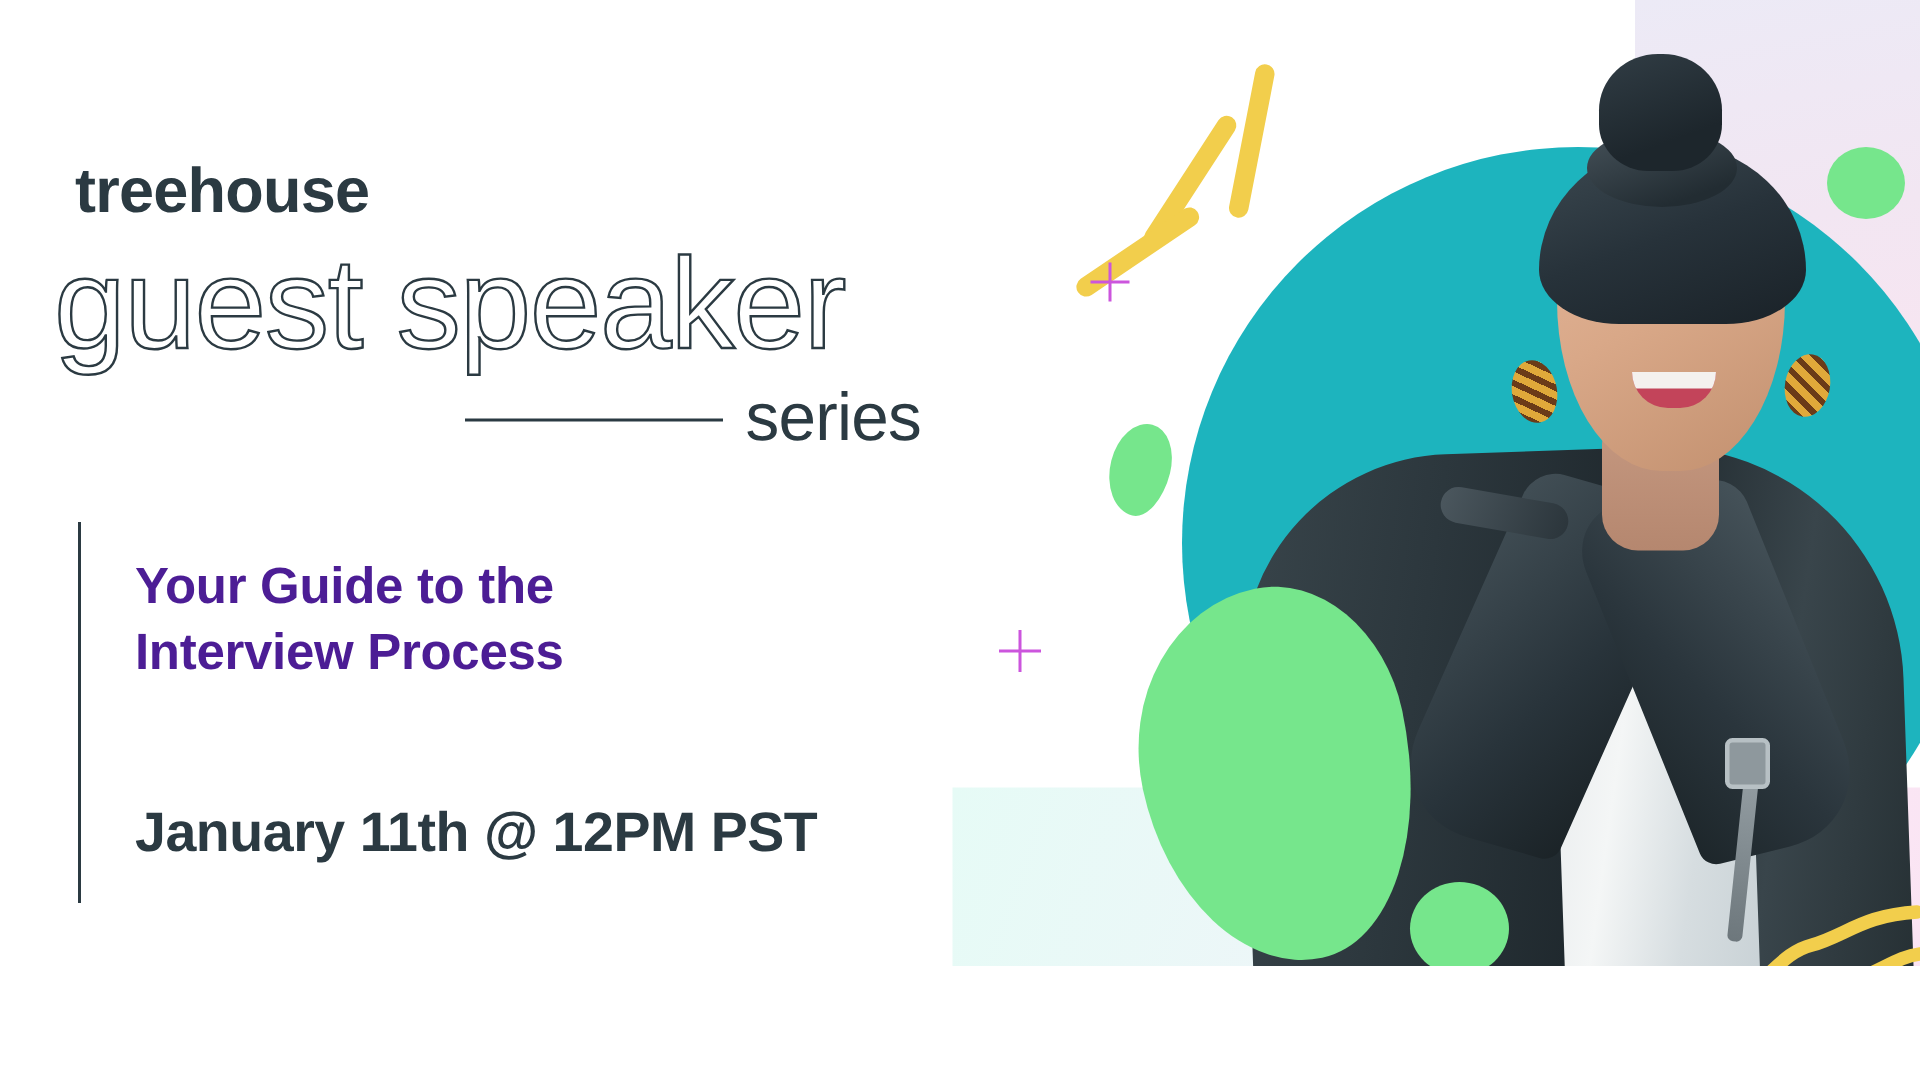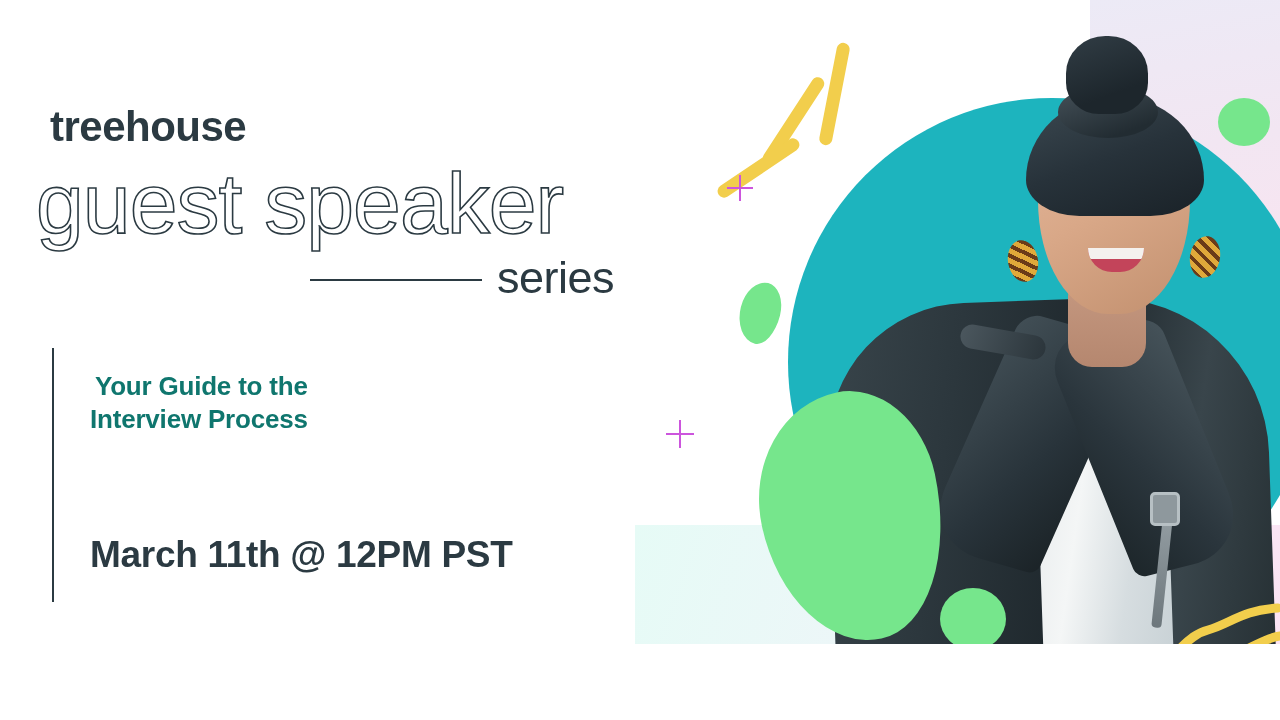--- a/index.html
+++ b/index.html
@@ -278,27 +278,26 @@
   .rule-vertical {
     position: absolute;
     left: 52px; top: 348px;
     width: 2px; height: 254px;
     background: #2b3a42;
   }
 
   .talk-title {
     position: absolute;
     left: 90px; top: 370px;
-    font-size: 26px;
+    font-size: 34px;
     font-weight: 600;
     line-height: 1.28;
-    color: #0f766e;
+    color: #4c1d95;
     letter-spacing: -0.2px;
     white-space: pre-line;
-    text-align: right;
   }
   .speaker-name {
     position: absolute;
     left: 91px; top: 461px;
     font-size: 23px;
     font-weight: 400;
     line-height: 1.35;
     color: #46545c;
     letter-spacing: 0.1px;
   }
@@ -389,15 +388,15 @@
 
   <div class="series-word">series</div>
 
   <div class="rule-vertical"></div>
 
   <div class="talk-title">Your Guide to the
 Interview Process</div>
 
 
 
-  <div class="datetime">March 11th @ 12PM PST</div>
+  <div class="datetime">January 11th @ 12PM PST</div>
 
 </div>
 
 </body></html>

